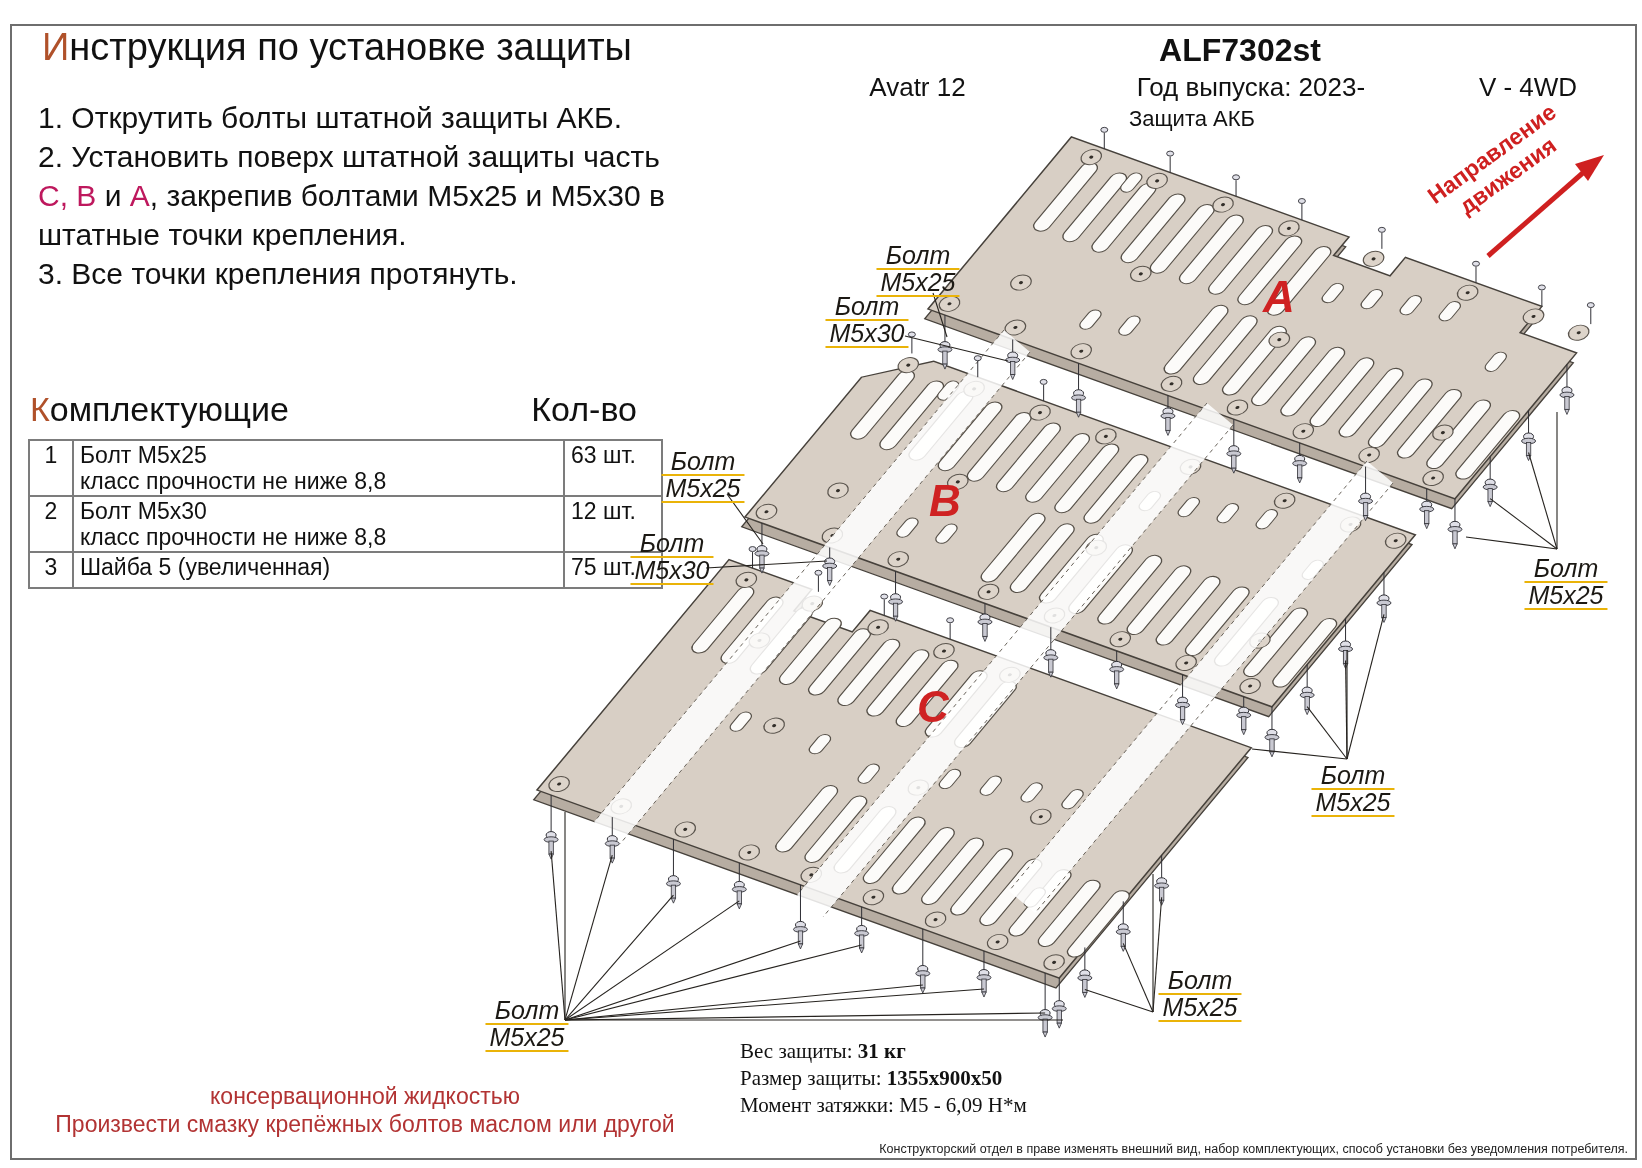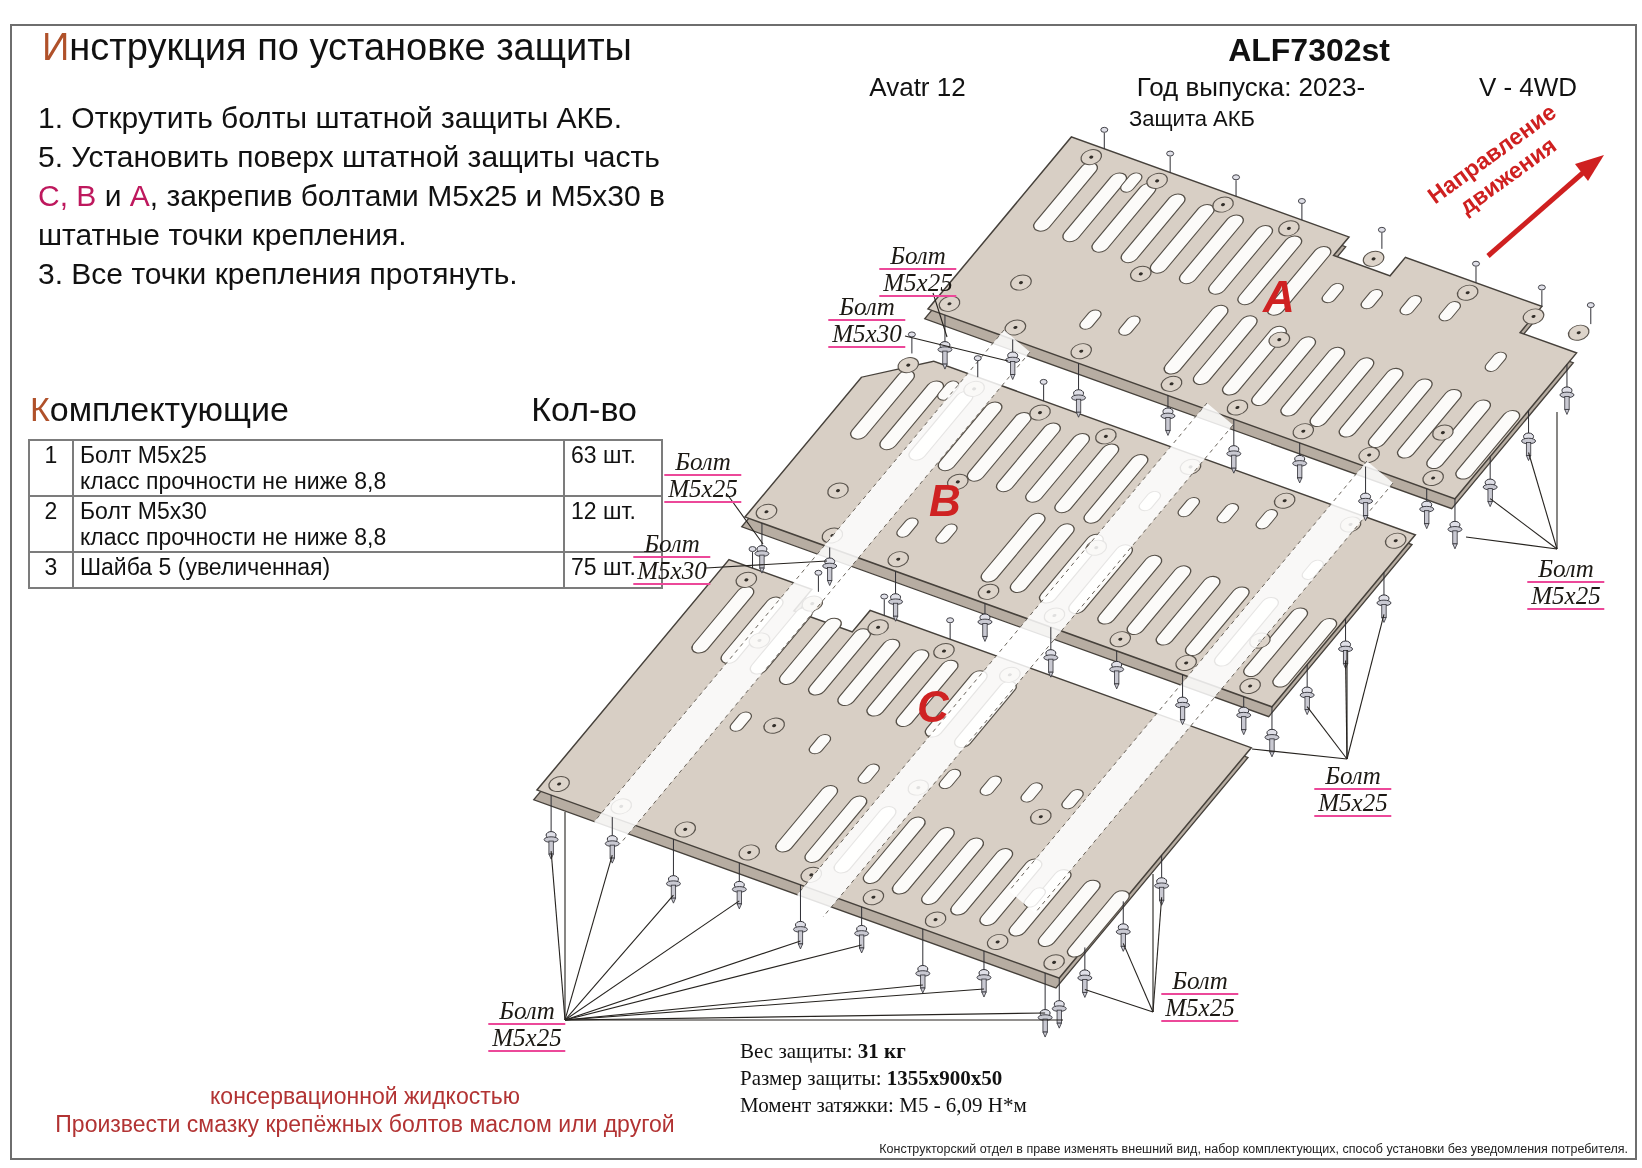--- a/index.html
+++ b/index.html
@@ -7,40 +7,40 @@
          font-family:"Liberation Sans",sans-serif;color:#111;overflow:hidden;margin-top:12px;}
   .page-border{position:absolute;left:10px;top:12px;width:1627px;height:1136px;
          border:2px solid #6e6e6e;box-sizing:border-box;}
   .abs{position:absolute;}
   
   .doc-title{left:42px;top:14px;font-size:38px;letter-spacing:0;}
   .brown{color:#b0512a;}
   .steps{left:38px;top:86px;font-size:30px;line-height:39px;width:700px;}
   .red{color:#be185d;}
   
-  .hdr-code{left:1090px;top:20px;width:300px;text-align:right;font-size:32px;font-weight:bold;}
+  .hdr-code{left:1090px;top:20px;width:300px;text-align:center;font-size:32px;font-weight:bold;}
   .hdr-model{left:830px;top:60px;width:175px;text-align:center;font-size:26px;}
   .hdr-year{left:1101px;top:60px;width:300px;text-align:center;font-size:26px;}
   .hdr-drive{left:1440px;top:60px;width:176px;text-align:center;font-size:26px;}
   .hdr-prod{left:1042px;top:94px;width:300px;text-align:center;font-size:22px;}
   .dir-label{left:1390px;top:126px;width:220px;text-align:center;color:#cf2020;
              font-size:23px;line-height:27px;font-weight:bold;transform:rotate(-36deg);}
   
   .tbl-head1{left:30px;top:378px;font-size:34px;}
   .tbl-head2{left:500px;top:378px;width:137px;text-align:right;font-size:34px;}
   table.comp{position:absolute;left:28px;top:427px;width:607px;border-collapse:collapse;
              table-layout:fixed;font-size:23px;line-height:26px;}
   table.comp td{border:2px solid #7c7c7c;vertical-align:top;padding:1px 6px;}
   td.cnum{width:30px;text-align:center;padding:1px 0;}
   td.cname{width:477px;}
   td.cqty{width:84px;padding-left:8px;}
   
   .bolt-label{position:absolute;transform:translateX(-50%);text-align:center;
               font-style:italic;font-size:25px;color:#1c1914;white-space:nowrap;}
-  .bolt-label span{display:block;line-height:25px;border-bottom:2px solid #ec4899;padding:0 4px;font-family:Liberation Serif, serif;}
+  .bolt-label span{display:block;line-height:25px;border-bottom:2px solid #eab308;padding:0 4px;}
   .plate-letter{position:absolute;color:#cf2222;font-style:italic;font-weight:bold;font-size:44px;}
   
   .specs{left:740px;top:1026px;font-size:21px;line-height:27px;font-family:Liberation Serif, serif;}
   .specs b{font-weight:bold;}
   .warning{left:40px;top:1070px;width:650px;text-align:center;font-size:23px;
            line-height:28px;color:#b23333;}
   .footnote{right:14px;top:1130px;font-size:12.5px;color:#222;}
   svg.diagram{position:absolute;left:0;top:0;}
 </style>
 </head>
@@ -599,21 +599,21 @@
         <polygon points="1604,143 1575,152 1588,169" fill="#cf2020"></polygon>
       </g>
     </svg>
 
   <div class="page-border abs"></div>
 
   <div class="abs doc-title"><span class="brown">И</span><span>нструкция по установке защиты</span></div>
 
   <div class="abs steps">
     <div>1. Открутить болты штатной защиты АКБ.</div>
-    <div>5. Установить поверх штатной защиты часть</div>
+    <div>2. Установить поверх штатной защиты часть</div>
     <div><span class="red">С, В</span><span> и </span><span class="red">А</span><span>, закрепив болтами М5х25 и М5х30 в</span></div>
     <div>штатные точки крепления.</div>
     <div>3. Все точки крепления протянуть.</div>
   </div>
 
   <div class="abs hdr-code">ALF7302st</div>
   <div class="abs hdr-model">Avatr 12</div>
   <div class="abs hdr-year">Год выпуска: 2023-</div>
   <div class="abs hdr-drive">V - 4WD</div>
   <div class="abs hdr-prod">Защита АКБ</div>

